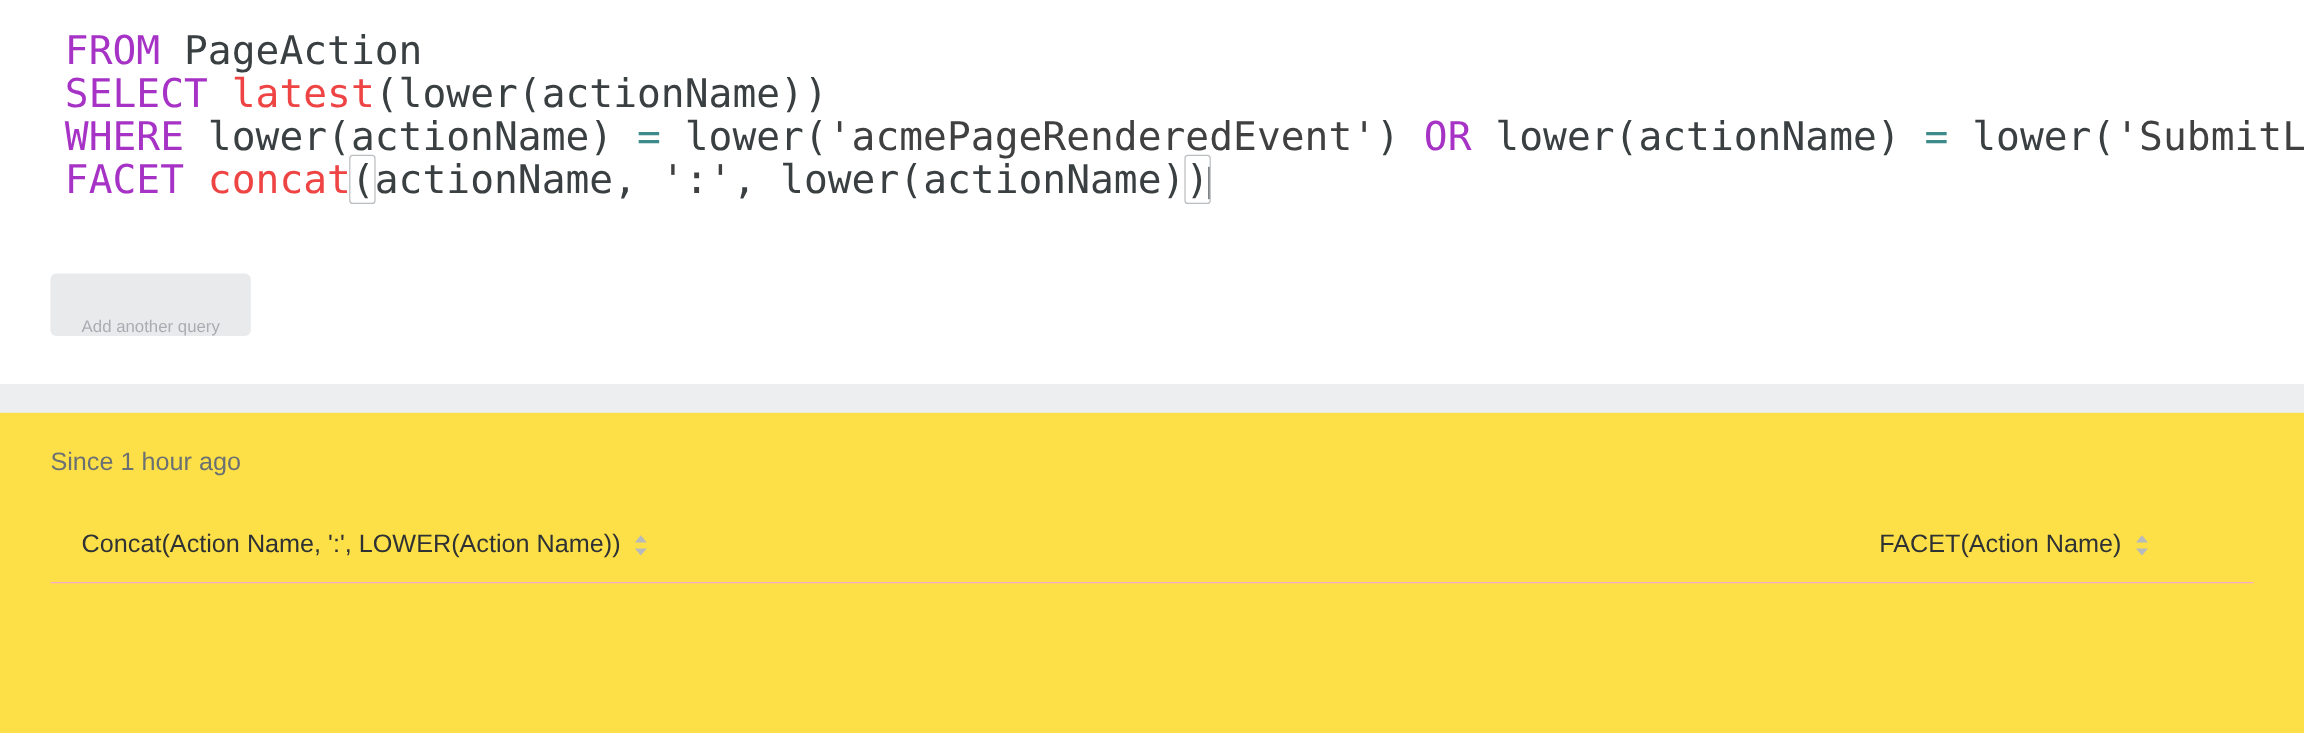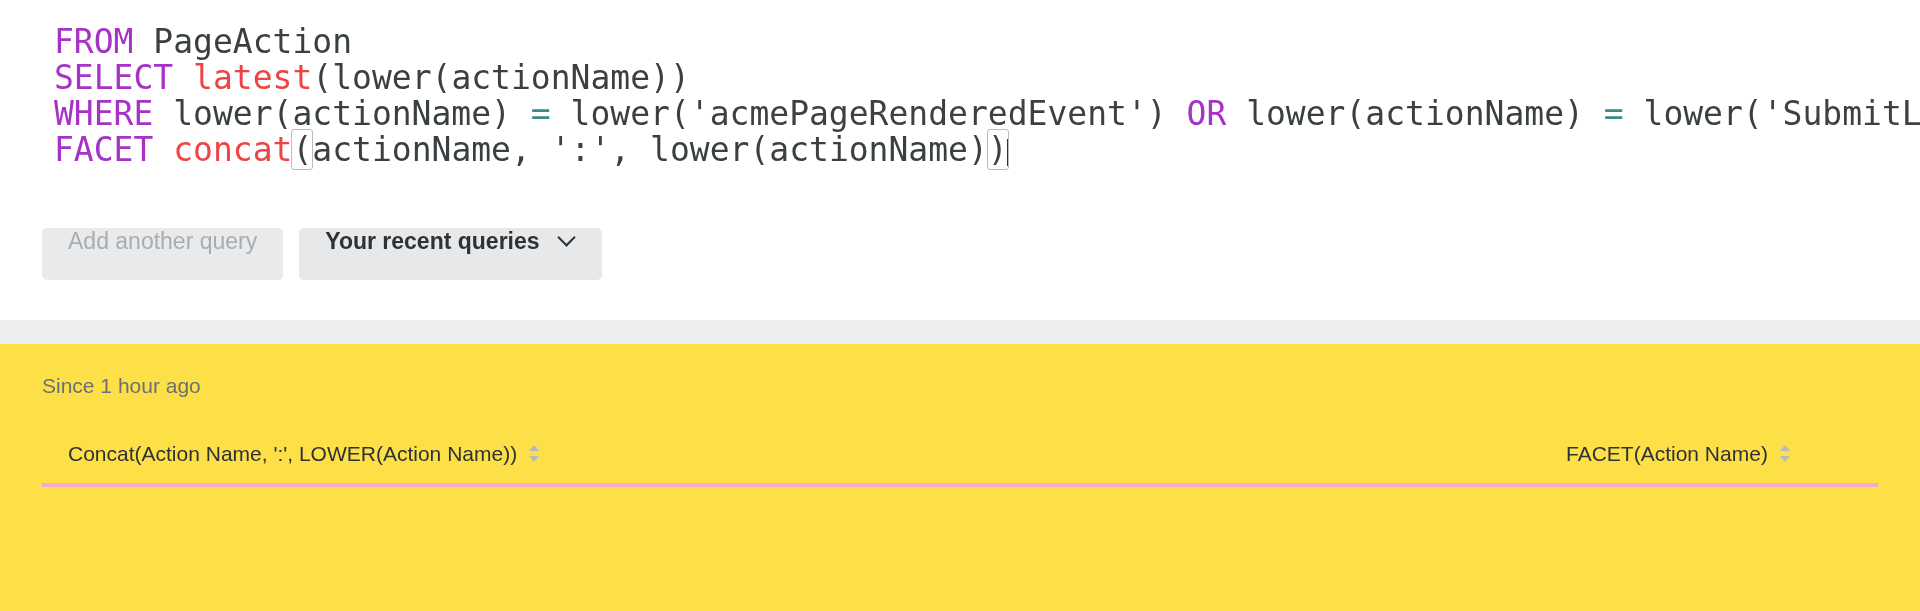--- a/index.html
+++ b/index.html
@@ -36,22 +36,22 @@
 
   
   .btn-row {
     position: absolute; left: 42px; top: 228px;
     display: flex; align-items: center; gap: 16px;
   }
   .btn {
     height: 52px; border: none; border-radius: 5px;
     background: #e7e8ea; color: #2f3234;
     font-family: "Liberation Sans", sans-serif;
-    font-size: 23px; font-weight: 600;
-    padding: 0 26px; display: flex; align-items: flex-start; gap: 18px;
+    font-size: 14px; font-weight: 600;
+    padding: 0 26px; display: flex; align-items: flex-end; gap: 18px;
     cursor: pointer; white-space: nowrap;
   }
   .btn.disabled { color: #a9adb1; font-weight: 400; background:#e9eaec; cursor: default; }
   .chev { display:inline-block; width: 18px; height: 18px; position: relative; }
   .chev::before {
     content:""; position:absolute; left:2px; top:3px; width:11px; height:11px;
     border-right: 2.4px solid #2f3234; border-bottom: 2.4px solid #2f3234;
     transform: rotate(45deg);
   }
 
@@ -71,21 +71,21 @@
   table.results {
     position:absolute; left:42px; top:80px; width:1836px;
     border-collapse: collapse; table-layout: fixed;
   }
   table.results th, table.results td {
     text-align:left; font-size: 21px; color: #2f3234; font-weight:400;
     padding: 0 0 0 26px; height: 61px; vertical-align: middle;
     border-bottom: 1px solid #e6e7e9;
     white-space: nowrap; overflow: hidden;
   }
-  table.results th { border-bottom: 4px solid #f9a8d4; }
+  table.results th { border-bottom: 1px solid #f9a8d4; }
   table.results th:first-child { width: 1498px; }
   .th-inner { display:flex; align-items:center; gap: 12px; }
   .sort-icon { display:inline-block; width: 11px; height: 21px; position:relative; flex:0 0 auto; }
   .sort-icon::before, .sort-icon::after {
     content:""; position:absolute; left:0; width:0; height:0;
     border-left: 5.5px solid transparent; border-right: 5.5px solid transparent;
   }
   .sort-icon::before { top: 2px; border-bottom: 6.5px solid #b7babd; }
   .sort-icon::after  { bottom: 2px; border-top: 6.5px solid #b7babd; }
 </style>
@@ -93,24 +93,20 @@
 <body>
 
 <div class="page">
 
   <div class="query-card">
     <div class="query-editor" id="query-editor"><span class="ln"><span class="kw">FROM</span><span class="pl"> PageAction</span></span><span class="ln"><span class="kw">SELECT</span><span class="pl"> </span><span class="fn">latest</span><span class="pl">(lower(actionName))</span></span><span class="ln"><span class="kw">WHERE</span><span class="pl"> lower(actionName) </span><span class="op">=</span><span class="pl"> lower(</span><span class="str">'acmePageRenderedEvent'</span><span class="pl">) </span><span class="kw">OR</span><span class="pl"> lower(actionName) </span><span class="op">=</span><span class="pl"> lower(</span><span class="str">'SubmitLogin'</span><span class="pl">)</span></span><span class="ln"><span class="kw">FACET</span><span class="pl"> </span><span class="fn">concat</span><span class="pl paren-hl">(</span><span class="pl">actionName, </span><span class="str">':'</span><span class="pl">, lower(actionName)</span><span class="pl paren-hl">)</span><span class="caret"></span></span></div>
 
     <div class="btn-row">
       <button class="btn disabled">
         <span>Add another query</span>
-      </button>
-      <button class="btn">
-        <span>Your recent queries</span>
-        <span class="chev"></span>
       </button>
     </div>
   </div>
 
   <div class="gap"></div>
 
   <div class="results-card">
     <div class="since">Since 1 hour ago</div>
 
     <table class="results">

